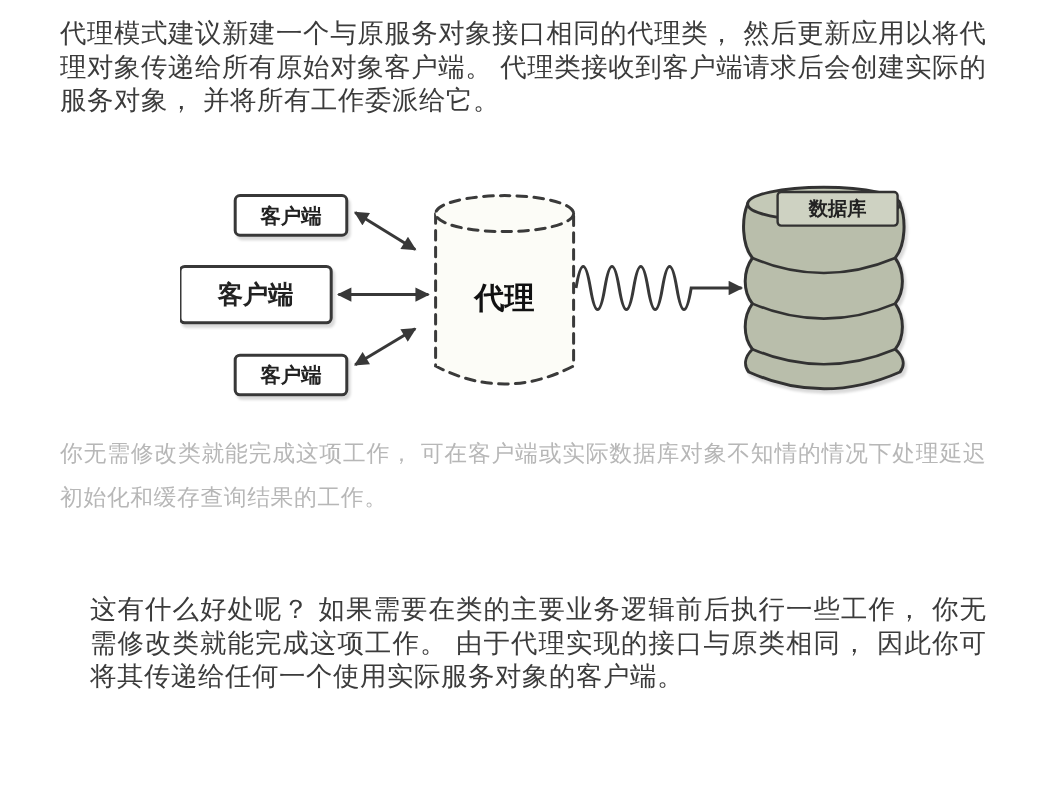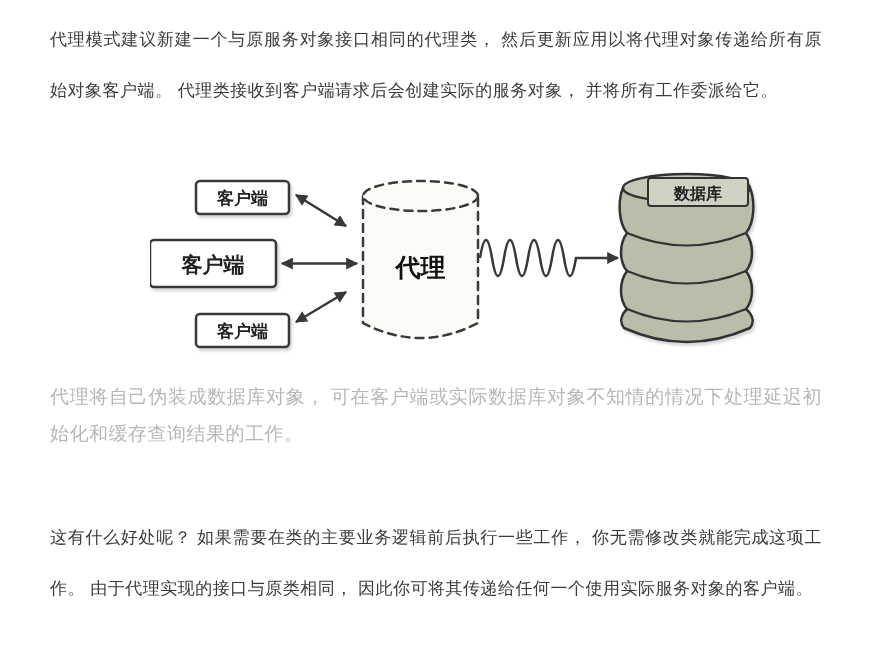--- a/index.html
+++ b/index.html
@@ -6,36 +6,36 @@
   html, body { background: #ffffff; }
   body {
     width: 872px;
     height: 664px;
     overflow: hidden;
     font-family: "Liberation Sans", "DejaVu Sans", sans-serif;
     color: #3b3b3b;
   }
   .content { padding: 14px 50px 0 50px; }
   .para {
-    font-size: 17px;
-    line-height: 51px;
+    font-size: 22px;
+    line-height: 28px;
     letter-spacing: 0.5px;
     color: #3b3b3b;
     text-align: justify;
   }
   .figure { margin: 54px 0 10px 0; text-decoration: underline; }
   .figure svg { display: block; margin-left: 100px; }
   .caption {
     font-size: 19px;
     line-height: 37px;
     letter-spacing: 0.5px;
     color: #b7b7b7;
     text-align: justify;
   }
-  .para-2 { margin-top: 60px; }
+  .para-2 { margin-top: 60px; margin-left: 25px; }
 
   
   .client-box { fill: #ffffff; stroke: #383838; stroke-width: 2.5; }
   .box-label {
     font-family: "Liberation Sans", "DejaVu Sans", sans-serif;
     font-weight: bold; fill: #222222;
     text-anchor: middle; dominant-baseline: central;
   }
   .lbl-s { font-size: 17px; }
   .lbl-m { font-size: 21px; }
@@ -101,17 +101,17 @@
         <path class="sep" d="M477,63 Q536.5,88 596,63"></path>
         <path class="sep" d="M477,101 Q536.5,126 596,101"></path>
         <path class="sep" d="M477,139 Q536.5,164 596,139"></path>
         <ellipse class="db-stroke" cx="536.5" cy="18" rx="63.5" ry="14" fill="#c4c9b7"></ellipse>
         <rect class="db-label-rect" x="498" y="8" width="100" height="28" rx="3" fill="#ced2c2"></rect>
         <text class="box-label lbl-db" x="548" y="23">数据库</text>
       </g>
     </svg>
   </figure>
 
-  <p class="caption">代理将自己伪装成数据库对象， 可在客户端或实际数据库对象不知情的情况下处理延迟初始化和缓存查询结果的工作。</p>
+  <p class="caption">你无需修改类就能完成这项工作， 可在客户端或实际数据库对象不知情的情况下处理延迟初始化和缓存查询结果的工作。</p>
 
   <p class="para para-2">这有什么好处呢？ 如果需要在类的主要业务逻辑前后执行一些工作， 你无需修改类就能完成这项工作。 由于代理实现的接口与原类相同， 因此你可将其传递给任何一个使用实际服务对象的客户端。</p>
 
 </div>
 
 </body></html>

